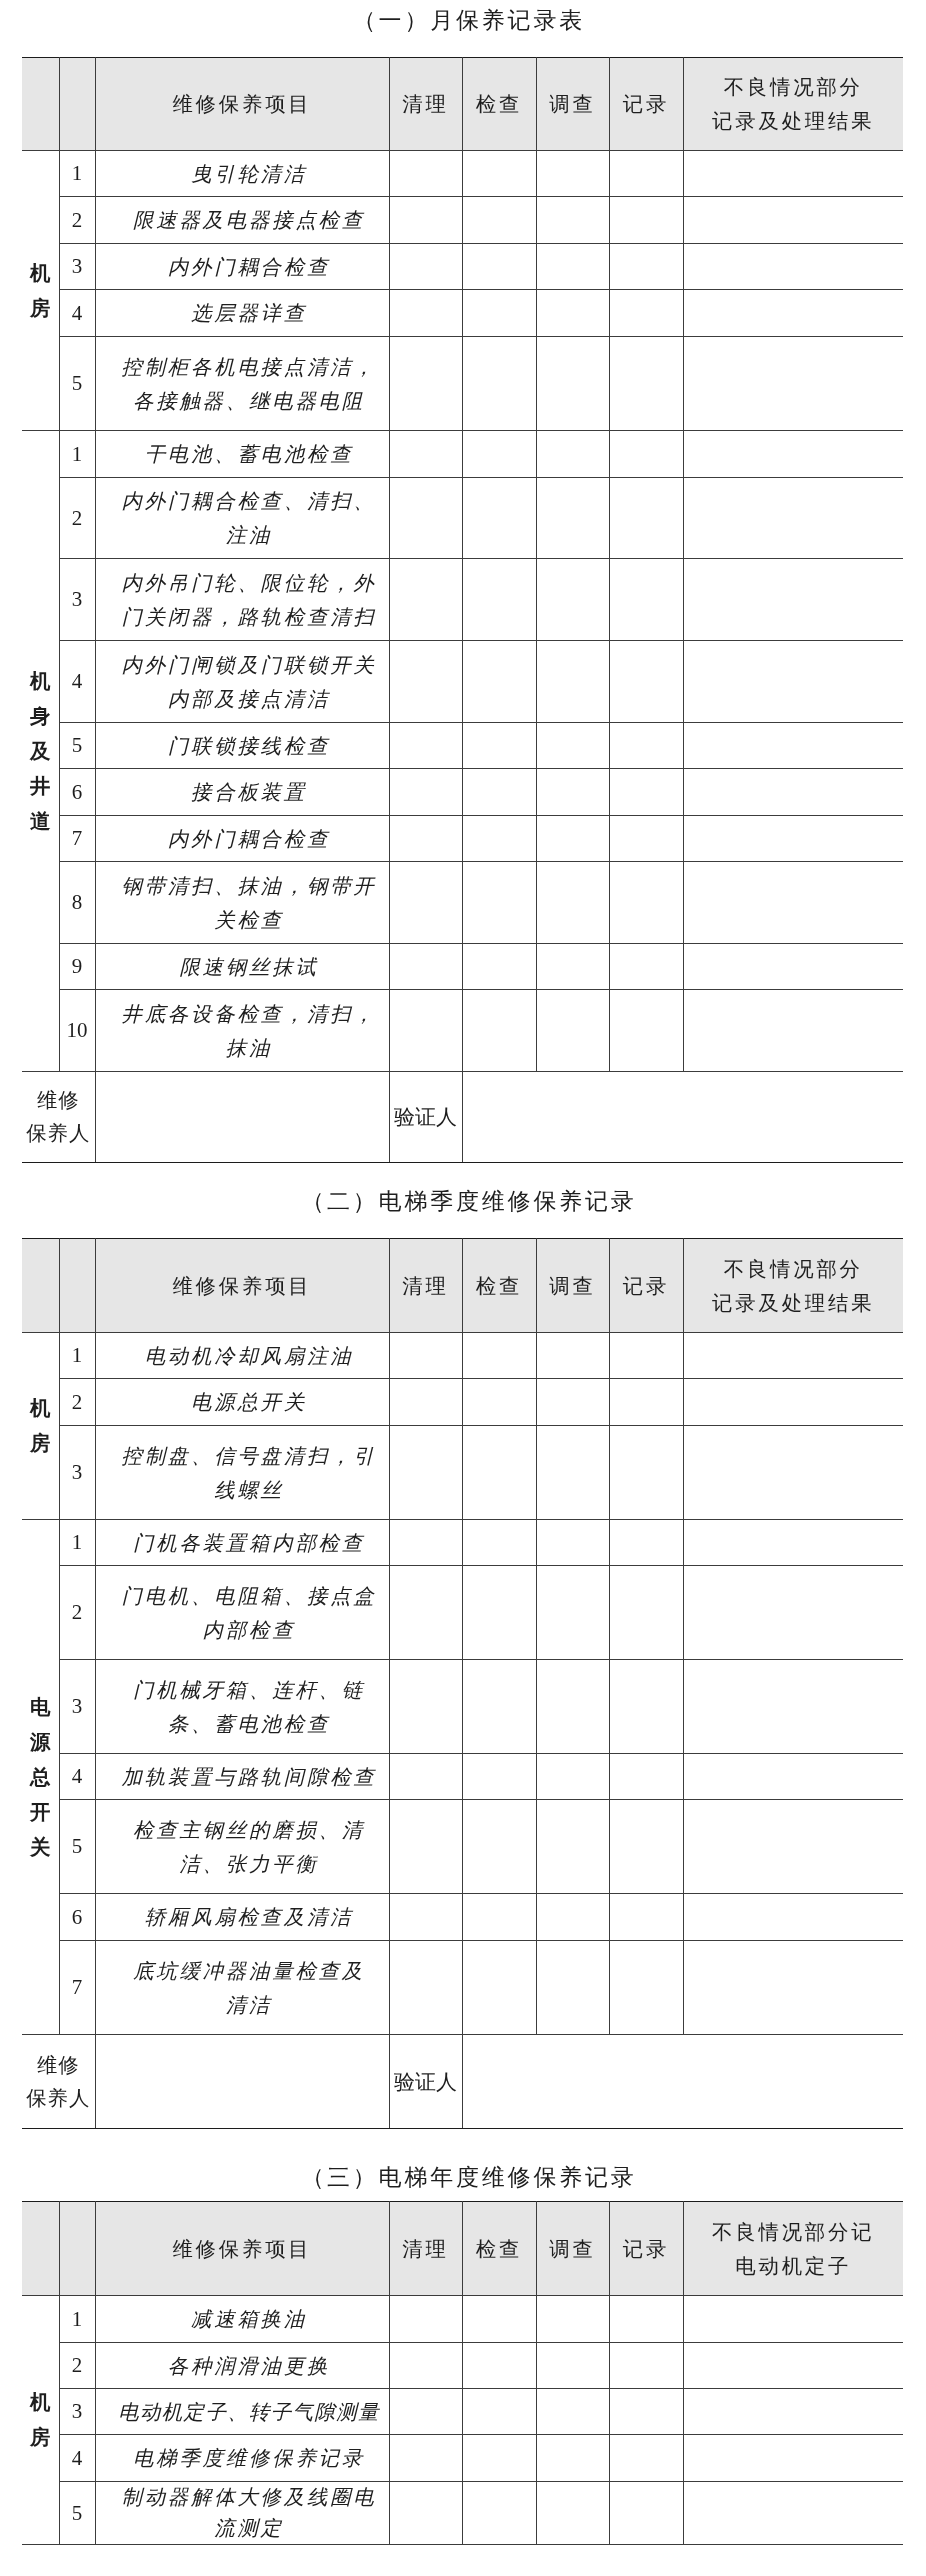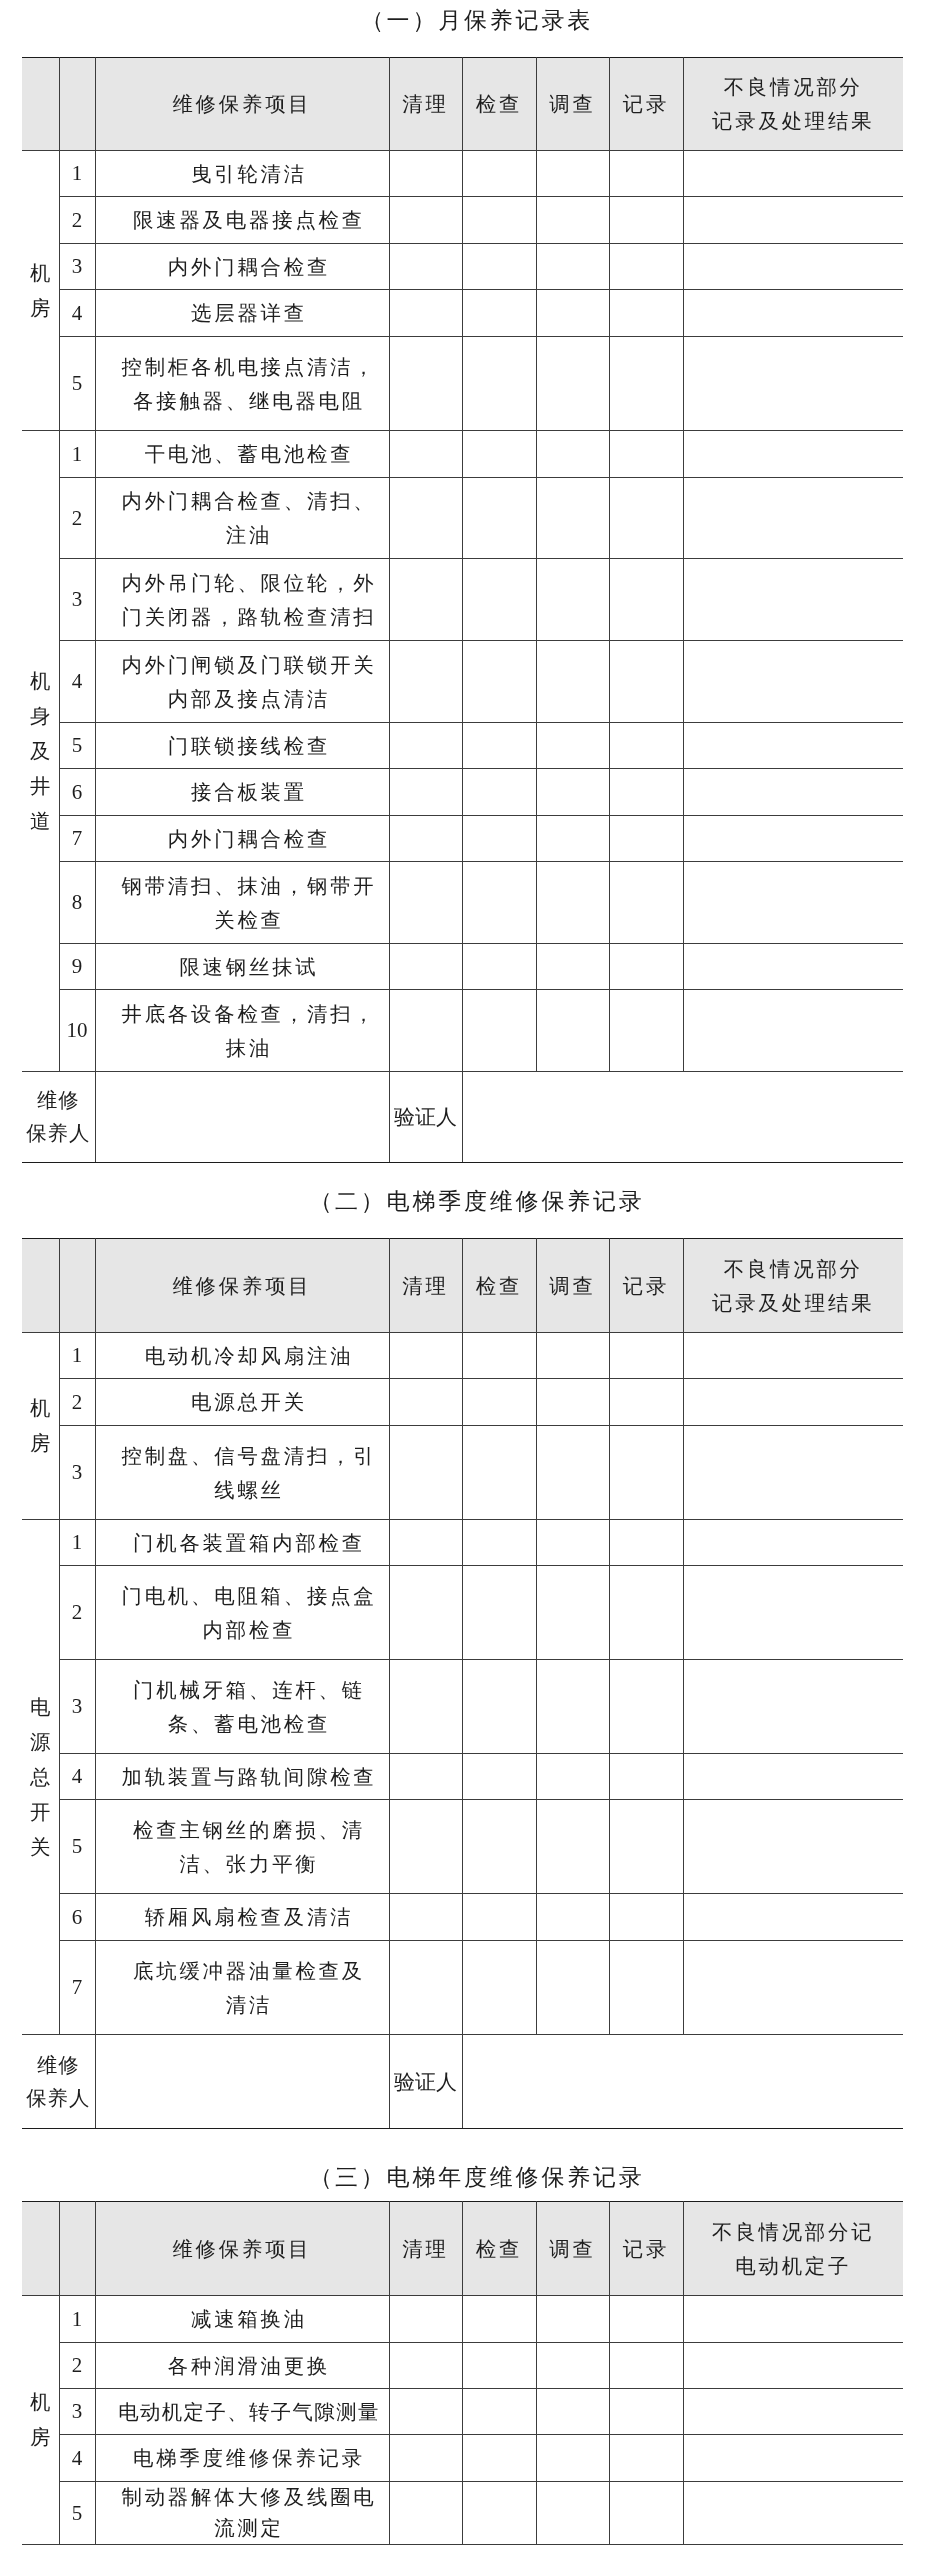--- a/index.html
+++ b/index.html
@@ -6,21 +6,21 @@
     body {
       position: relative;
       width: 926px;
       height: 2576px;
       overflow: hidden;
       color: #1e1e1e;
       font-family: "DejaVu Serif", "Liberation Serif", serif;
     }
     .title {
       position: absolute;
-      left: 35px;
+      left: 27px;
       width: 881px;
       height: 28px;
       line-height: 28px;
       text-align: center;
       font-size: 23px;
       letter-spacing: 2.8px;
       padding-left: 2.8px;
       box-sizing: border-box;
       white-space: nowrap;
     }
@@ -47,35 +47,37 @@
       border-top: 1.9px solid #1c1c1c;
       line-height: 34px;
     }
     .c-cat { border-left: none !important; }
     .c-rem { border-right: none !important; }
     .c-item {
       text-align: center;
       padding-left: 14px !important;
       white-space: pre !important;
       line-height: 34px;
+      font-style: italic;
     }
     .hdr-rem { white-space: pre !important; line-height: 34px; }
     .c-no {
       font-family: "Liberation Serif", serif;
       letter-spacing: 0 !important;
       font-size: 21px !important;
     }
     .vlabel {
       width: 22px;
       margin: 15px auto;
       line-height: 35px;
       white-space: normal;
       word-break: break-all;
       letter-spacing: 0;
       text-align: center;
+      font-weight: bold;
     }
     tr.sig td { border-bottom: 1.9px solid #1c1c1c; }
     .sig-label { white-space: pre !important; line-height: 33px; letter-spacing: 0.9px !important; }
     .sig-verifier { letter-spacing: 0 !important; font-size: 21px !important; }
     .tight { letter-spacing: 1.4px !important; }
     .short { line-height: 31px !important; }
   </style>
 </head>
 <body>
 

